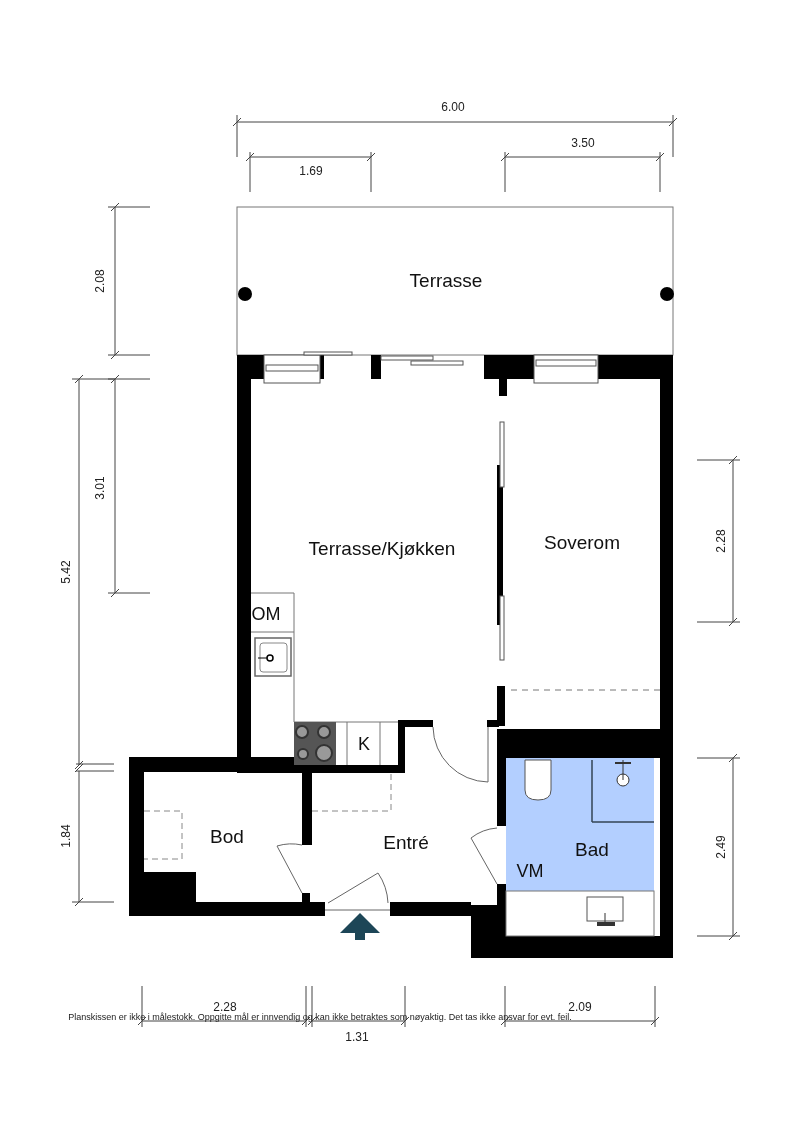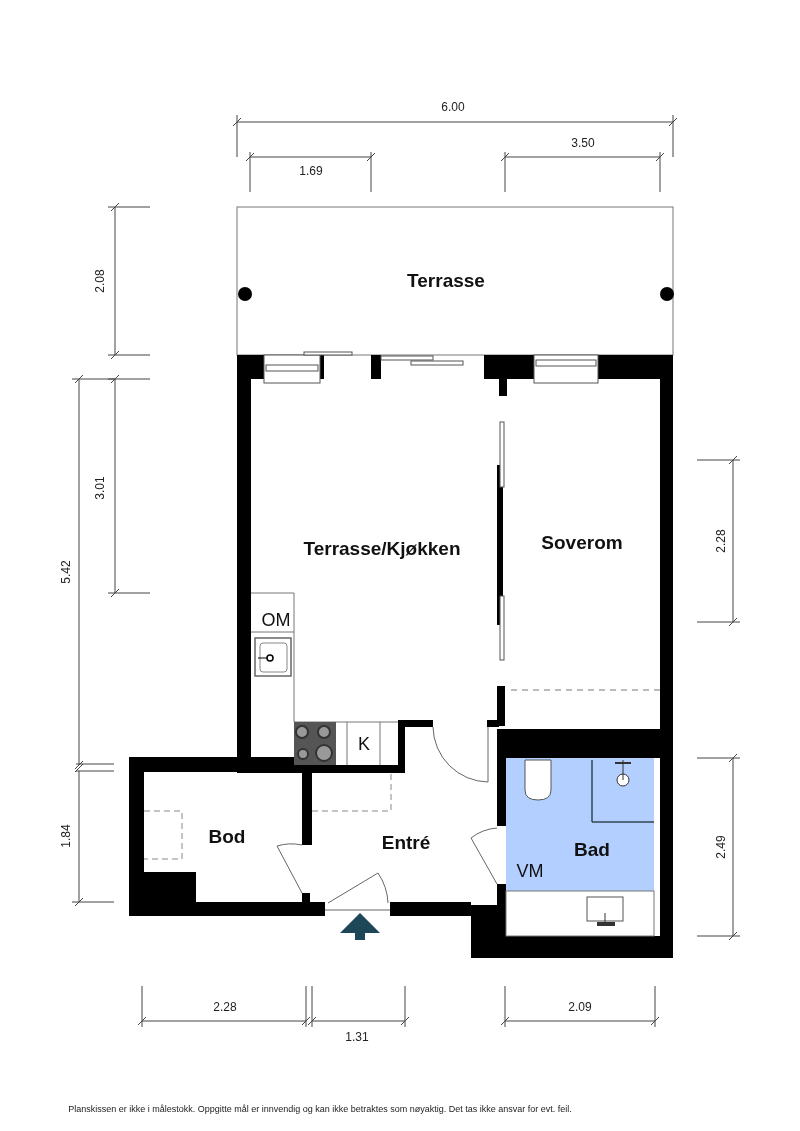--- a/index.html
+++ b/index.html
@@ -1,22 +1,22 @@
 <!DOCTYPE html>
 <html><head>
 <meta charset="utf-8">
 <style>
   html, body { margin: 0; padding: 0; background: #ffffff; }
   body { width: 800px; height: 1131px; position: relative; overflow: hidden; font-family: "Liberation Sans", sans-serif; }
   svg { position: absolute; left: 0; top: 0; }
-  .room-label { position: absolute; font-size: 19px; color: #111; transform: translate(-50%, -50%); white-space: nowrap; font-weight: bold; }
+  .room-label { position: absolute; font-size: 19px; color: #111; transform: translate(-50%, -50%); white-space: nowrap; }
   .fix-label { position: absolute; font-size: 18px; color: #111; transform: translate(-50%, -50%); white-space: nowrap; }
   .dim { position: absolute; font-size: 12px; color: #222; transform: translate(-50%, -50%); white-space: nowrap; }
   .dim.v { transform: translate(-50%, -50%) rotate(-90deg); }
-  .footer { position: absolute; left: 0; width: 640px; top: 1104px; text-align: center; font-size: 9px; color: #222; }
+  .footer { position: absolute; left: 0; width: 640px; top: 1012px; text-align: center; font-size: 9px; color: #222; }
 </style>
 </head>
 <body>
 
 <svg width="800" height="1131" viewBox="0 0 800 1131">
 
   <g stroke="#444" stroke-width="1" fill="none">
 
     <line x1="237" y1="122" x2="673" y2="122"></line>
     <line x1="237" y1="115" x2="237" y2="157"></line>
@@ -205,21 +205,21 @@
   <path d="M340 933 L360 913 L380 933 L365 933 L365 940 L355 940 L355 933 Z" fill="#1d4657"></path>
 </svg>
 
 <div class="room-label" style="left:446px;top:281px;">Terrasse</div>
 <div class="room-label" style="left:382px;top:549px;">Terrasse/Kjøkken</div>
 <div class="room-label" style="left:582px;top:543px;">Soverom</div>
 <div class="room-label" style="left:227px;top:837px;">Bod</div>
 <div class="room-label" style="left:406px;top:843px;">Entré</div>
 <div class="room-label" style="left:592px;top:850px;">Bad</div>
 
-<div class="fix-label" style="left:276px;top:614px;margin-top:6px;">OM</div>
+<div class="fix-label" style="left:266px;top:614px;">OM</div>
 <div class="fix-label" style="left:364px;top:744px;">K</div>
 <div class="fix-label" style="left:530px;top:871px;">VM</div>
 
 <div class="dim" style="left:453px;top:107px;">6.00</div>
 <div class="dim" style="left:311px;top:143px;margin-top:28px;">1.69</div>
 <div class="dim" style="left:583px;top:143px;">3.50</div>
 <div class="dim v" style="left:100px;top:281px;">2.08</div>
 <div class="dim v" style="left:100px;top:488px;">3.01</div>
 <div class="dim v" style="left:66px;top:572px;">5.42</div>
 <div class="dim v" style="left:66px;top:836px;">1.84</div>

